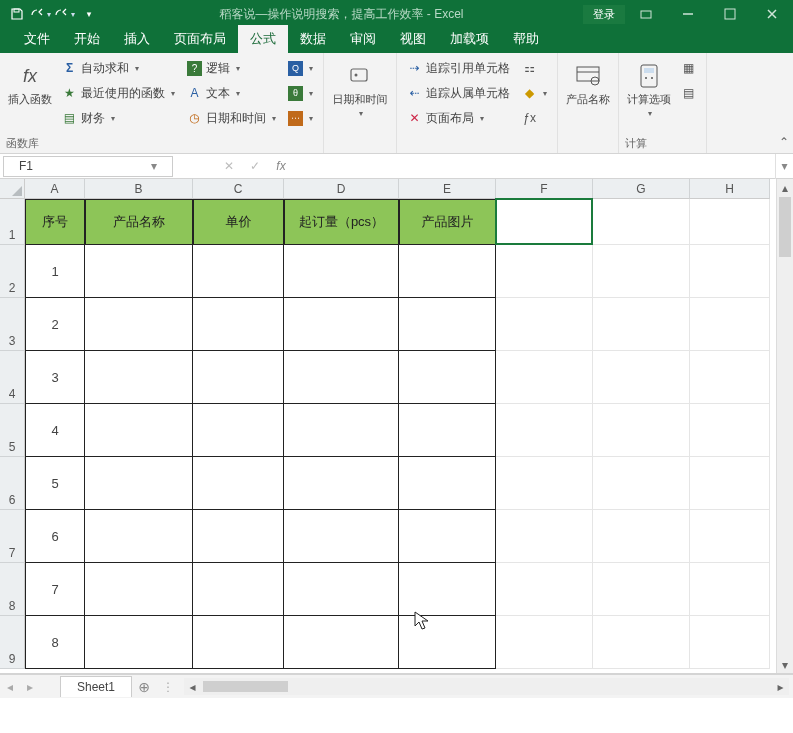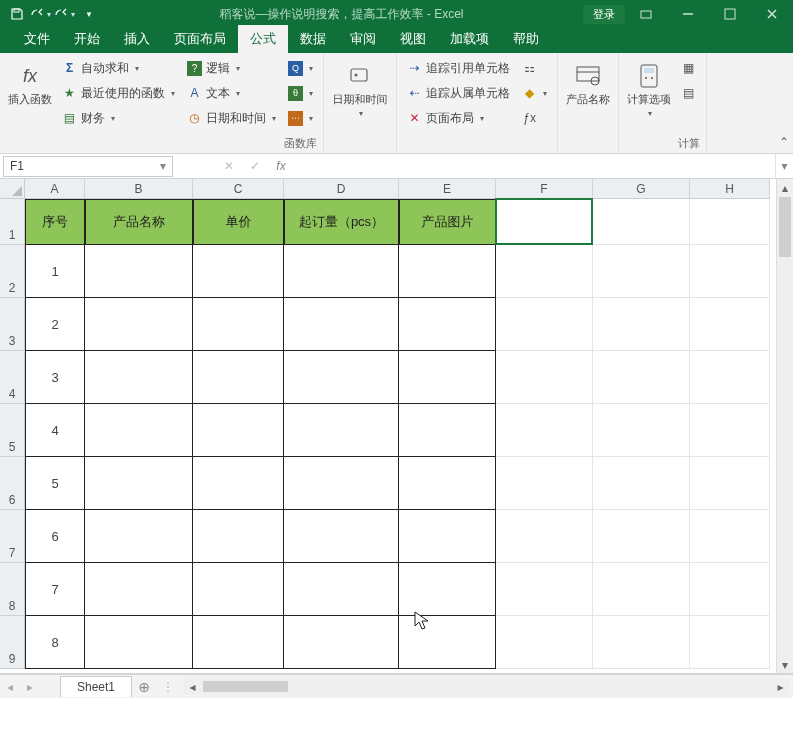--- a/index.html
+++ b/index.html
@@ -20,32 +20,32 @@
 .tab{padding:5px 12px;font-size:13px;cursor:pointer;}
 .tab.active{background:#f3f3f3;color:#1c6b3a;}
 .tabs-right{margin-left:auto;display:flex;align-items:center;color:#dfeee5;padding-right:10px;gap:14px;}
 .tabs-right .item{display:flex;align-items:center;gap:4px;font-size:12px;cursor:pointer;}
 .bulb{width:12px;height:12px;border:1px solid currentColor;border-radius:50%;}
 
 
 .ribbon{height:101px;background:#f3f3f3;border-bottom:1px solid #d4d4d4;display:flex;}
 .group{border-right:1px solid #e1e1e1;display:flex;flex-direction:column;justify-content:space-between;padding:4px 6px 2px;}
 .group-body{display:flex;align-items:flex-start;gap:4px;height:76px;}
-.group-label{text-align:right;font-size:11px;color:#666;padding-top:2px;position:relative;}
+.group-label{text-align:left;font-size:11px;color:#666;padding-top:2px;position:relative;}
 .bigbtn{display:flex;flex-direction:column;align-items:center;justify-content:center;width:48px;cursor:pointer;gap:2px;padding-top:4px;}
 .bigbtn .ico{width:30px;height:30px;display:flex;align-items:center;justify-content:center;}
 .bigbtn .lbl{font-size:11px;text-align:center;line-height:13px;}
 .col{display:flex;flex-direction:column;gap:3px;}
 .smallbtn{display:flex;align-items:center;gap:4px;height:22px;padding:0 4px;cursor:pointer;font-size:12px;white-space:nowrap;}
 .ib{width:15px;height:15px;display:inline-flex;align-items:center;justify-content:center;flex-shrink:0;}
 .dd{font-size:8px;color:#666;margin-left:2px;}
 
 
 .fbar{height:25px;display:flex;align-items:center;border-bottom:1px solid #d4d4d4;background:#fff;}
-.namebox{width:170px;height:21px;border:1px solid #ccc;margin:0 3px;display:flex;align-items:center;padding:0 6px;font-size:12px;}
+.namebox{width:170px;height:21px;border:1px solid #ccc;margin:0 3px;display:flex;align-items:center;padding:0 15px;font-size:12px;}
 .namebox .ddv{margin-left:auto;color:#888;}
 .fsep{width:40px;}
 .fbtn{width:26px;height:21px;display:flex;align-items:center;justify-content:center;color:#bdbdbd;cursor:pointer;}
 .fxlbl{font-style:italic;color:#888;font-size:12px;}
 .finput{flex:1;height:21px;border:none;outline:none;padding:0 6px;font-size:12px;}
 .fdd{width:18px;height:25px;border-left:1px solid #e0e0e0;display:flex;align-items:center;justify-content:center;cursor:pointer;color:#888;}
 
 
 .sheet{position:relative;height:495px;background:#fff;display:flex;border-bottom:1px solid #d4d4d4;}
 .corner{width:25px;height:20px;border-right:1px solid #ccc;border-bottom:1px solid #ccc;background:#eceff1;position:relative;}

